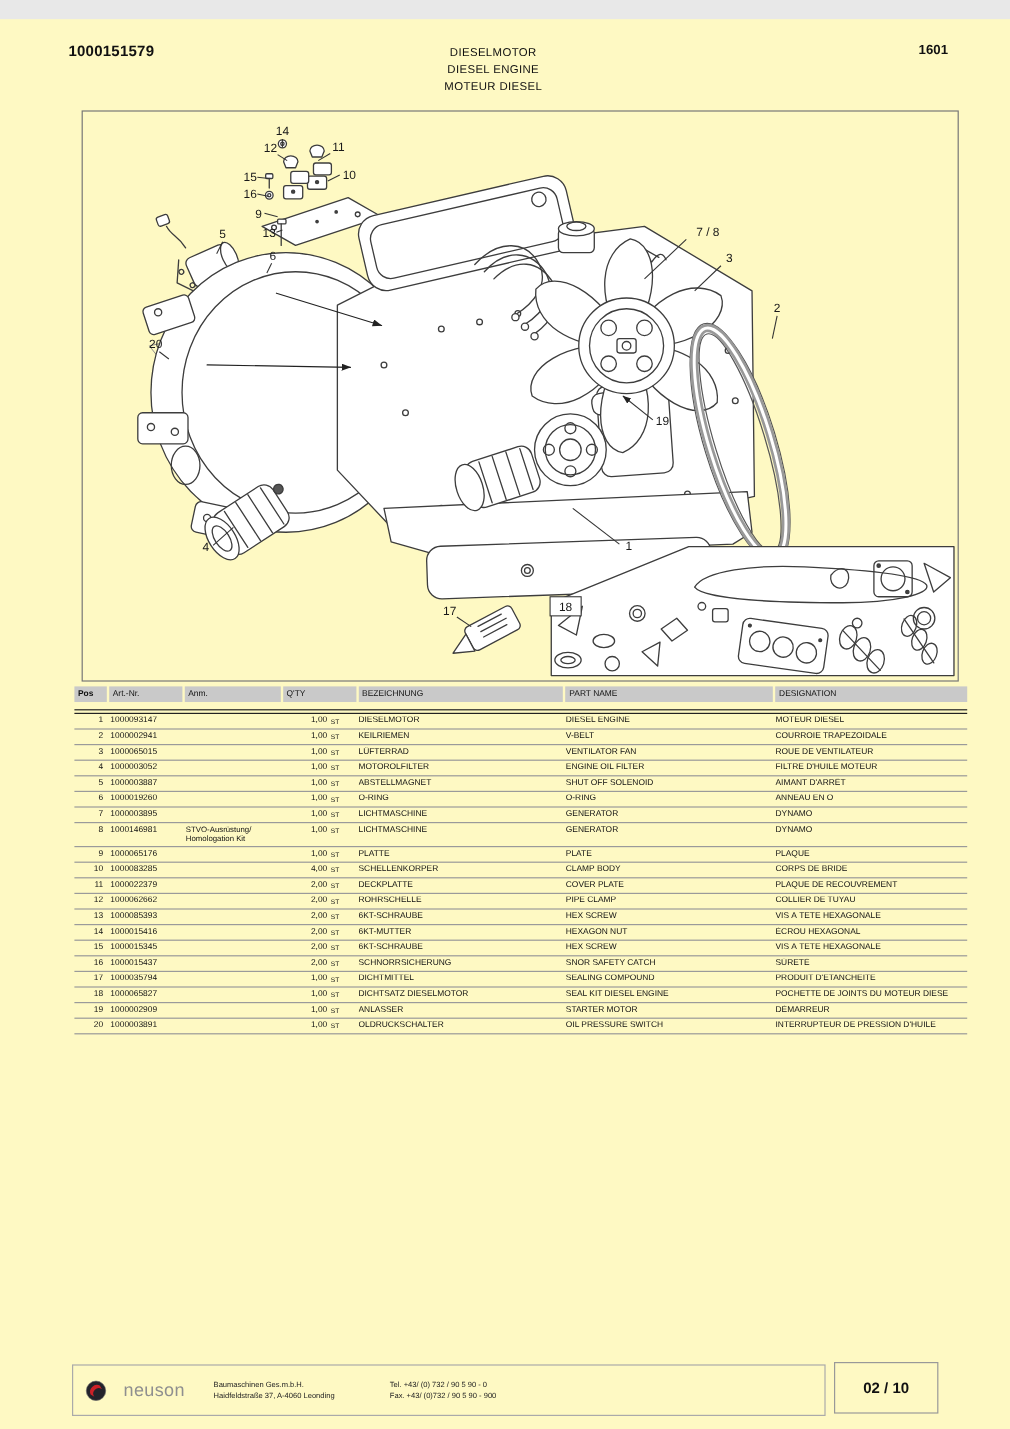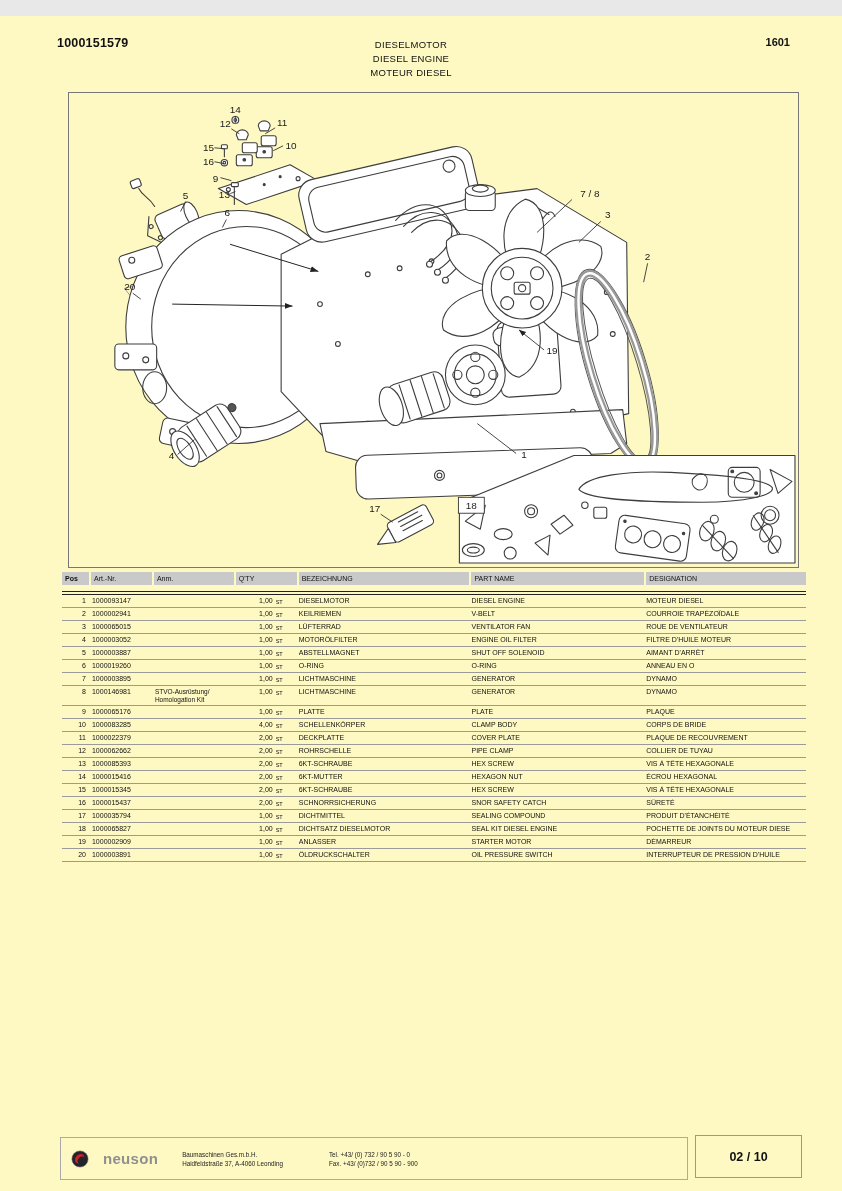--- a/index.html
+++ b/index.html
@@ -25,24 +25,24 @@
   .cell{overflow:hidden;white-space:nowrap;box-sizing:border-box;line-height:8px;}
   .cell.c-pos{text-align:right;padding-right:3px;}
   .cell.c-art{padding-left:1px;}
   .cell.c-anm{white-space:pre-line;font-size:6.5px;line-height:8px;padding-left:1px;}
   .cell.c-qty{display:flex;justify-content:flex-end;padding-right:14px;}
   .cell.c-qty .u{font-size:5.5px;margin-left:3px;padding-top:1px;}
   
   .footer-bar{position:absolute;left:60px;top:1121px;width:628px;height:43px;border:1px solid #aaa;
               box-sizing:border-box;display:flex;align-items:center;}
   .logo{margin-left:10px;width:18px;height:18px;flex:0 0 auto;}
-  .brand{font-size:15px;font-weight:bold;color:#8f8f8f;letter-spacing:.3px;margin-left:14px;}
+  .brand{font-size:15px;font-weight:normal;color:#8f8f8f;letter-spacing:.3px;margin-left:14px;}
   .addr{margin-left:24px;font-size:6.3px;line-height:9px;color:#222;}
   .tels{margin-left:46px;font-size:6.3px;line-height:9px;color:#222;}
-  .page-box{position:absolute;left:695px;top:1119px;width:107px;height:43px;border:1px solid #999;
+  .page-box{position:absolute;left:695px;top:1119px;width:87px;height:43px;border:1px solid #999;
             box-sizing:border-box;display:flex;align-items:center;justify-content:center;
             font-size:12.5px;font-weight:bold;text-align:center;}
 </style>
 </head>
 <body>
 
 <div class="page">
 
   <div class="doc-number">1000151579</div>
   <div class="titles">

